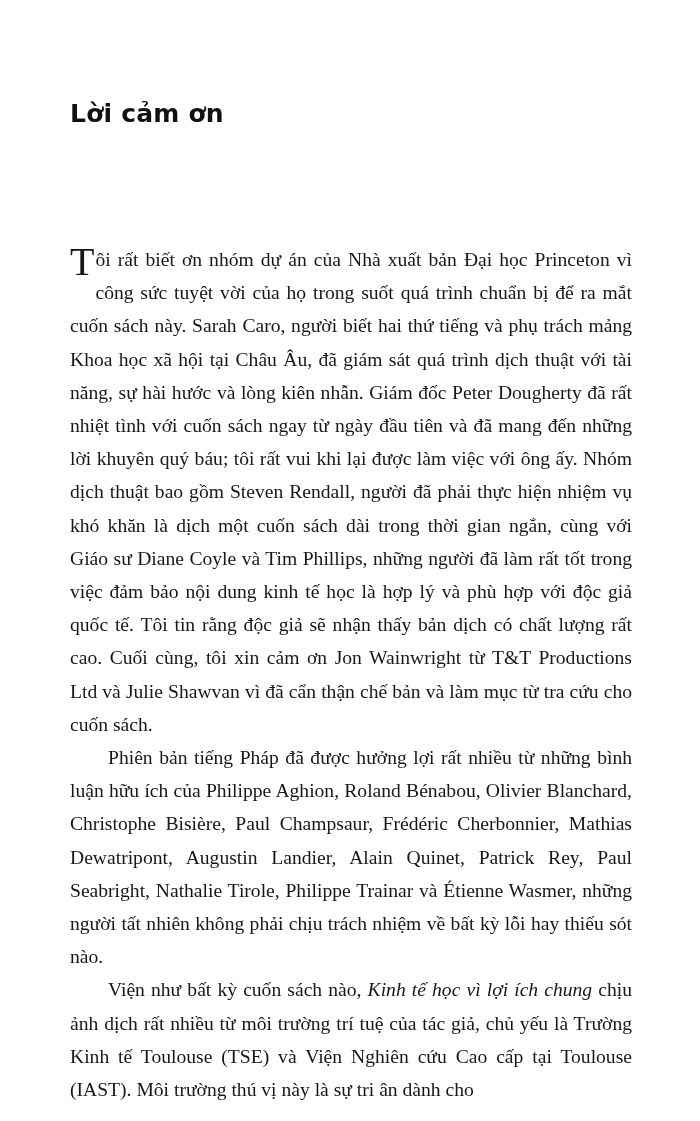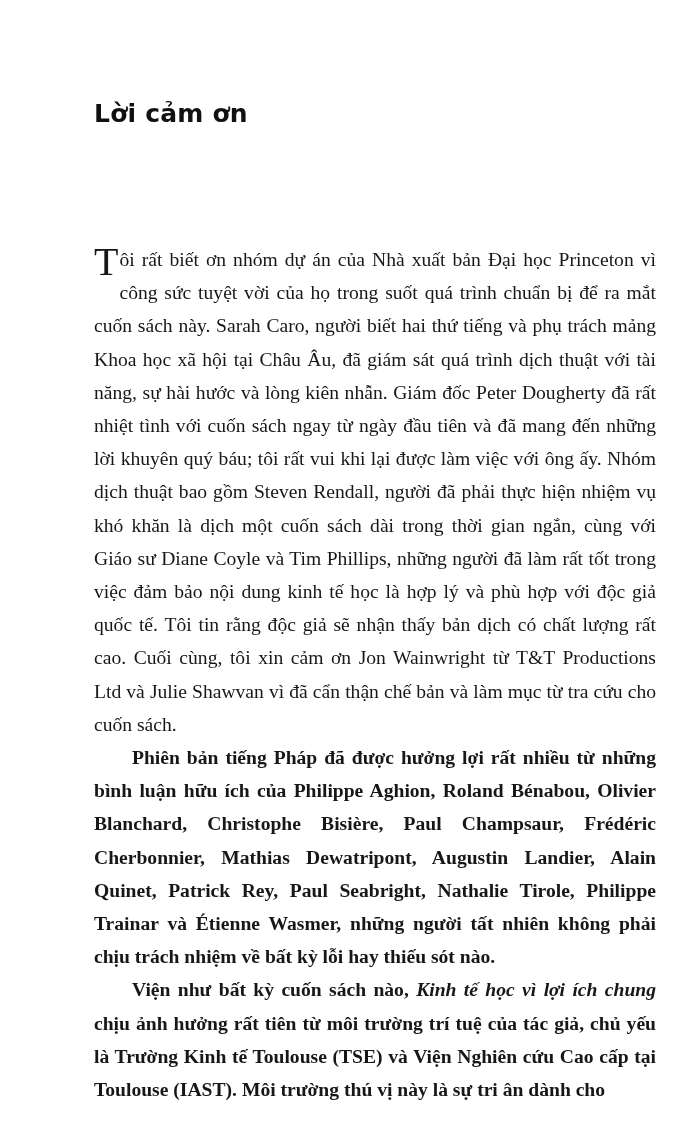--- a/index.html
+++ b/index.html
@@ -15,21 +15,20 @@
     overflow: hidden;
     position: relative;
   }
   .page {
     position: absolute;
     left: 0;
     top: 0;
     width: 584px;
     height: 1121px;
     box-sizing: border-box;
-    margin-left: 24px;
   }
   .chapter-title {
     position: absolute;
     left: 70px;
     top: 82px;
     font-family: "DejaVu Sans", sans-serif;
     font-weight: bold;
     font-size: 25px;
     letter-spacing: 0.2px;
     color: #111111;
@@ -43,21 +42,20 @@
     line-height: 33.2px;
     text-align: justify;
     text-justify: inter-word;
     color: #17171a;
   }
   .para {
     margin: 0;
   }
   .para + .para {
     text-indent: 38px;
-    font-weight: bold;
   }
   
   .dropcap-para {
     position: relative;
   }
   .dropcap {
     float: left;
     font-size: 40px;
     line-height: 33px;
     padding: 0 1px 0 0;
@@ -82,21 +80,21 @@
 <div class="page">
 
   <h1 class="chapter-title">Lời cảm ơn</h1>
 
   <div class="body-text">
 
     <p class="para dropcap-para"><span class="dropcap">T</span><span>ôi rất biết ơn nhóm dự án của Nhà xuất bản Đại học Princeton vì công sức tuyệt vời của họ trong suốt quá trình chuẩn bị để ra mắt cuốn sách này. Sarah Caro, người biết hai thứ tiếng và phụ trách mảng Khoa học xã hội tại Châu Âu, đã giám sát quá trình dịch thuật với tài năng, sự hài hước và lòng kiên nhẫn. Giám đốc Peter Dougherty đã rất nhiệt tình với cuốn sách ngay từ ngày đầu tiên và đã mang đến những lời khuyên quý báu; tôi rất vui khi lại được làm việc với ông ấy. Nhóm dịch thuật bao gồm Steven Rendall, người đã phải thực hiện nhiệm vụ khó khăn là dịch một cuốn sách dài trong thời gian ngắn, cùng với Giáo sư Diane Coyle và Tim Phillips, những người đã làm rất tốt trong việc đảm bảo nội dung kinh tế học là hợp lý và phù hợp với độc giả quốc tế. Tôi tin rằng độc giả sẽ nhận thấy bản dịch có chất lượng rất cao. Cuối cùng, tôi xin cảm ơn Jon Wainwright từ T&amp;T Productions Ltd và Julie Shawvan vì đã cẩn thận chế bản và làm mục từ tra cứu cho cuốn sách.</span></p>
 
     <p class="para">Phiên bản tiếng Pháp đã được hưởng lợi rất nhiều từ những bình luận hữu ích của Philippe Aghion, Roland Bénabou, Olivier Blanchard, Christophe Bisière, Paul Champsaur, Frédéric Cherbonnier, Mathias Dewatripont, Augustin Landier, Alain Quinet, Patrick Rey, Paul Seabright, Nathalie Tirole, Philippe Trainar và Étienne Wasmer, những người tất nhiên không phải chịu trách nhiệm về bất kỳ lỗi hay thiếu sót nào.</p>
 
-    <p class="para"><span>Viện như bất kỳ cuốn sách nào, </span><span class="italic">Kinh tế học vì lợi ích chung</span><span> chịu ảnh hưởng rất tiên từ môi trường trí tuệ của tác giả, chủ yếu là Trường Kinh tế Toulouse (TSE) và Viện Nghiên cứu Cao cấp tại Toulouse (IAST). Môi trường thú vị này là sự tri ân dành cho</span></p>
+    <p class="para"><span>Viện như bất kỳ cuốn sách nào, </span><span class="italic">Kinh tế học vì lợi ích chung</span><span> chịu ảnh dịch rất nhiều từ môi trường trí tuệ của tác giả, chủ yếu là Trường Kinh tế Toulouse (TSE) và Viện Nghiên cứu Cao cấp tại Toulouse (IAST). Môi trường thú vị này là sự tri ân dành cho</span></p>
 
   </div>
 
   <div class="footer">
     
     
   </div>
 
 </div>
 

